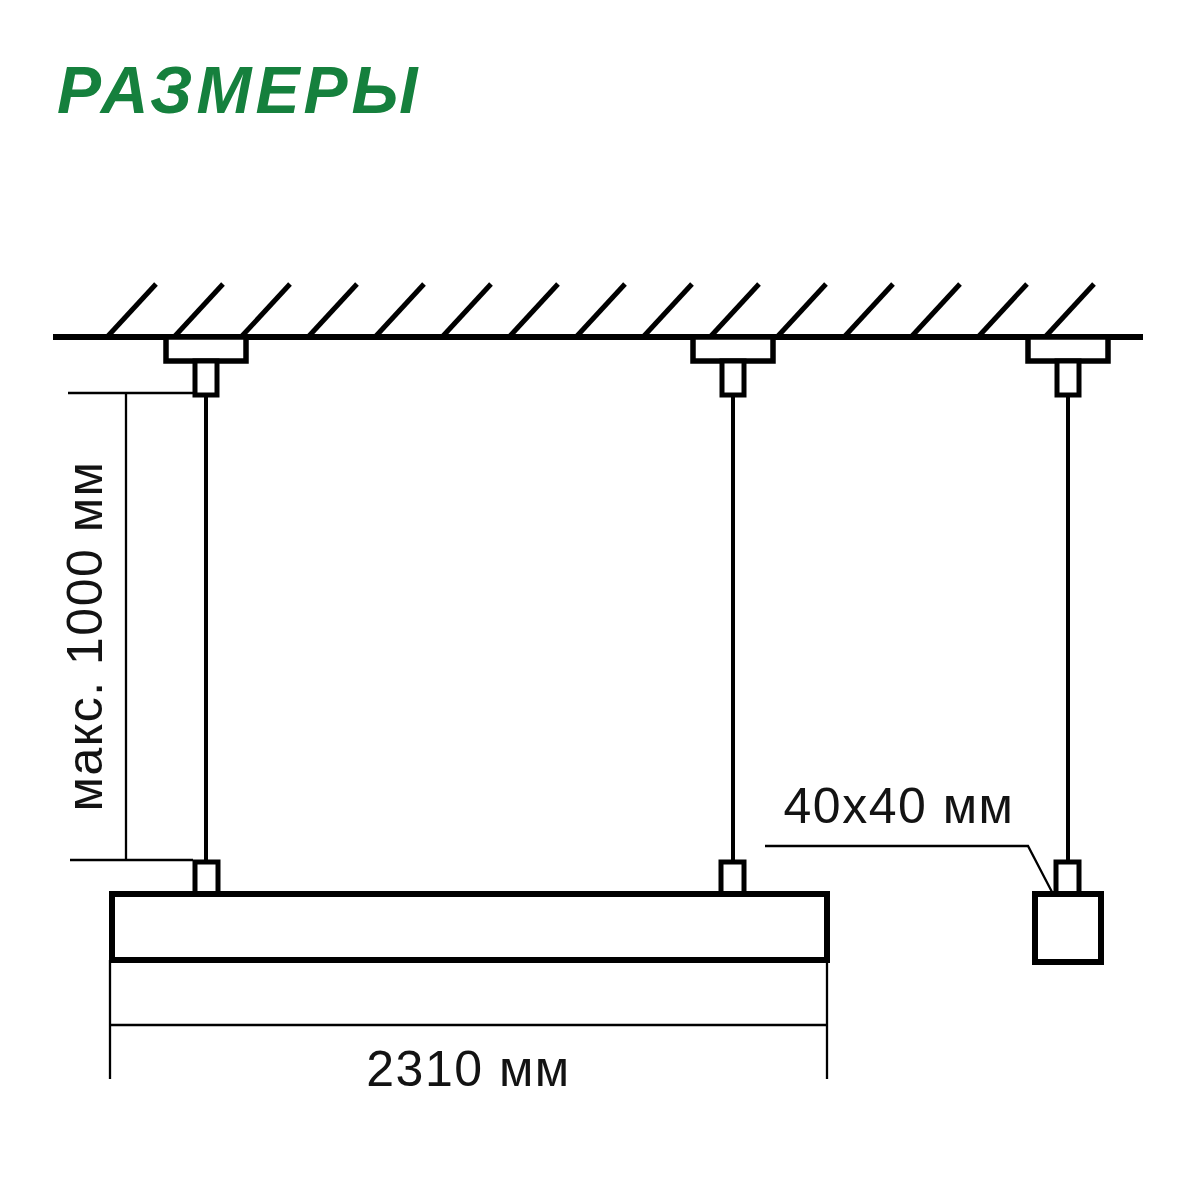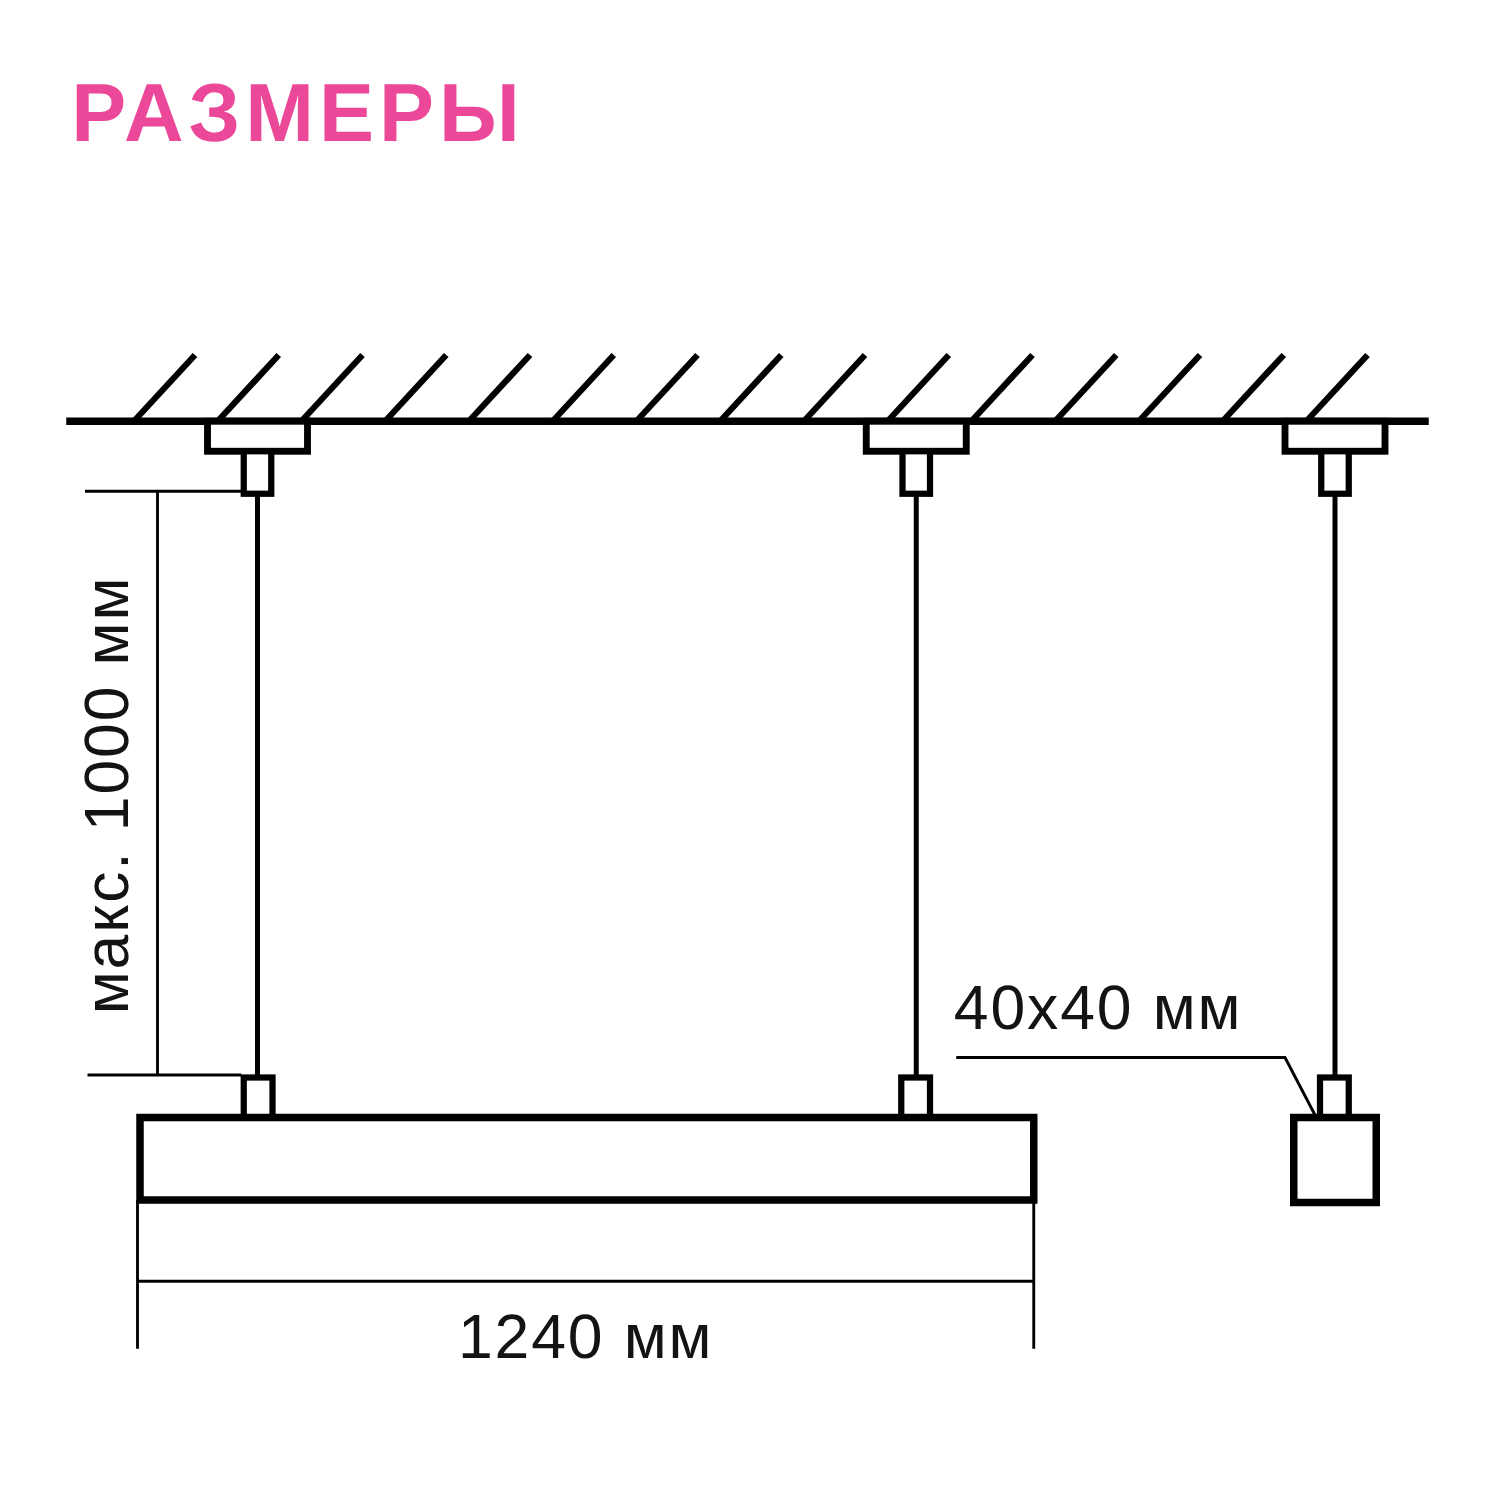--- a/index.html
+++ b/index.html
@@ -14,22 +14,23 @@
   }
   .diagram-svg { position: absolute; left: 0; top: 0; }
   .title {
     position: absolute;
     left: 57px;
     top: 52px;
     font-size: 66px;
     font-weight: 700;
     line-height: 76px;
     letter-spacing: 4px;
-    color: #ec4899;
+    color: #15803d;
     white-space: nowrap;
+    font-style: italic;
   }
   .dim-label {
     position: absolute;
     font-size: 50px;
     font-weight: 400;
     letter-spacing: 1.5px;
     color: #131313;
     white-space: nowrap;
   }
   .dim-label.vertical {
@@ -41,21 +42,21 @@
     left: 110px;
     top: 1042px;
     width: 717px;
     text-align: center;
     line-height: 54px;
   }
   .dim-label.profile {
     left: 763px;
     top: 779px;
     width: 272px;
-    text-align: left;
+    text-align: center;
     line-height: 54px;
   }
 </style>
 </head>
 <body>
 
 <div class="stage">
 
   <div class="title">
     <div>РАЗМЕРЫ</div>
@@ -118,17 +119,17 @@
       <line x1="110" y1="960" x2="110" y2="1079"></line>
       <line x1="827" y1="960" x2="827" y2="1079"></line>
       <line x1="110" y1="1025" x2="827" y2="1025"></line>
     </g>
 
     <polyline stroke-width="2.3" points="765,846 1028,846 1052,892"></polyline>
   </svg>
 
   <div class="dim-label vertical">макс. 1000 мм</div>
 
-  <div class="dim-label length">1240 мм</div>
+  <div class="dim-label length">2310 мм</div>
 
   <div class="dim-label profile">40x40 мм</div>
 
 </div>
 
 </body></html>

